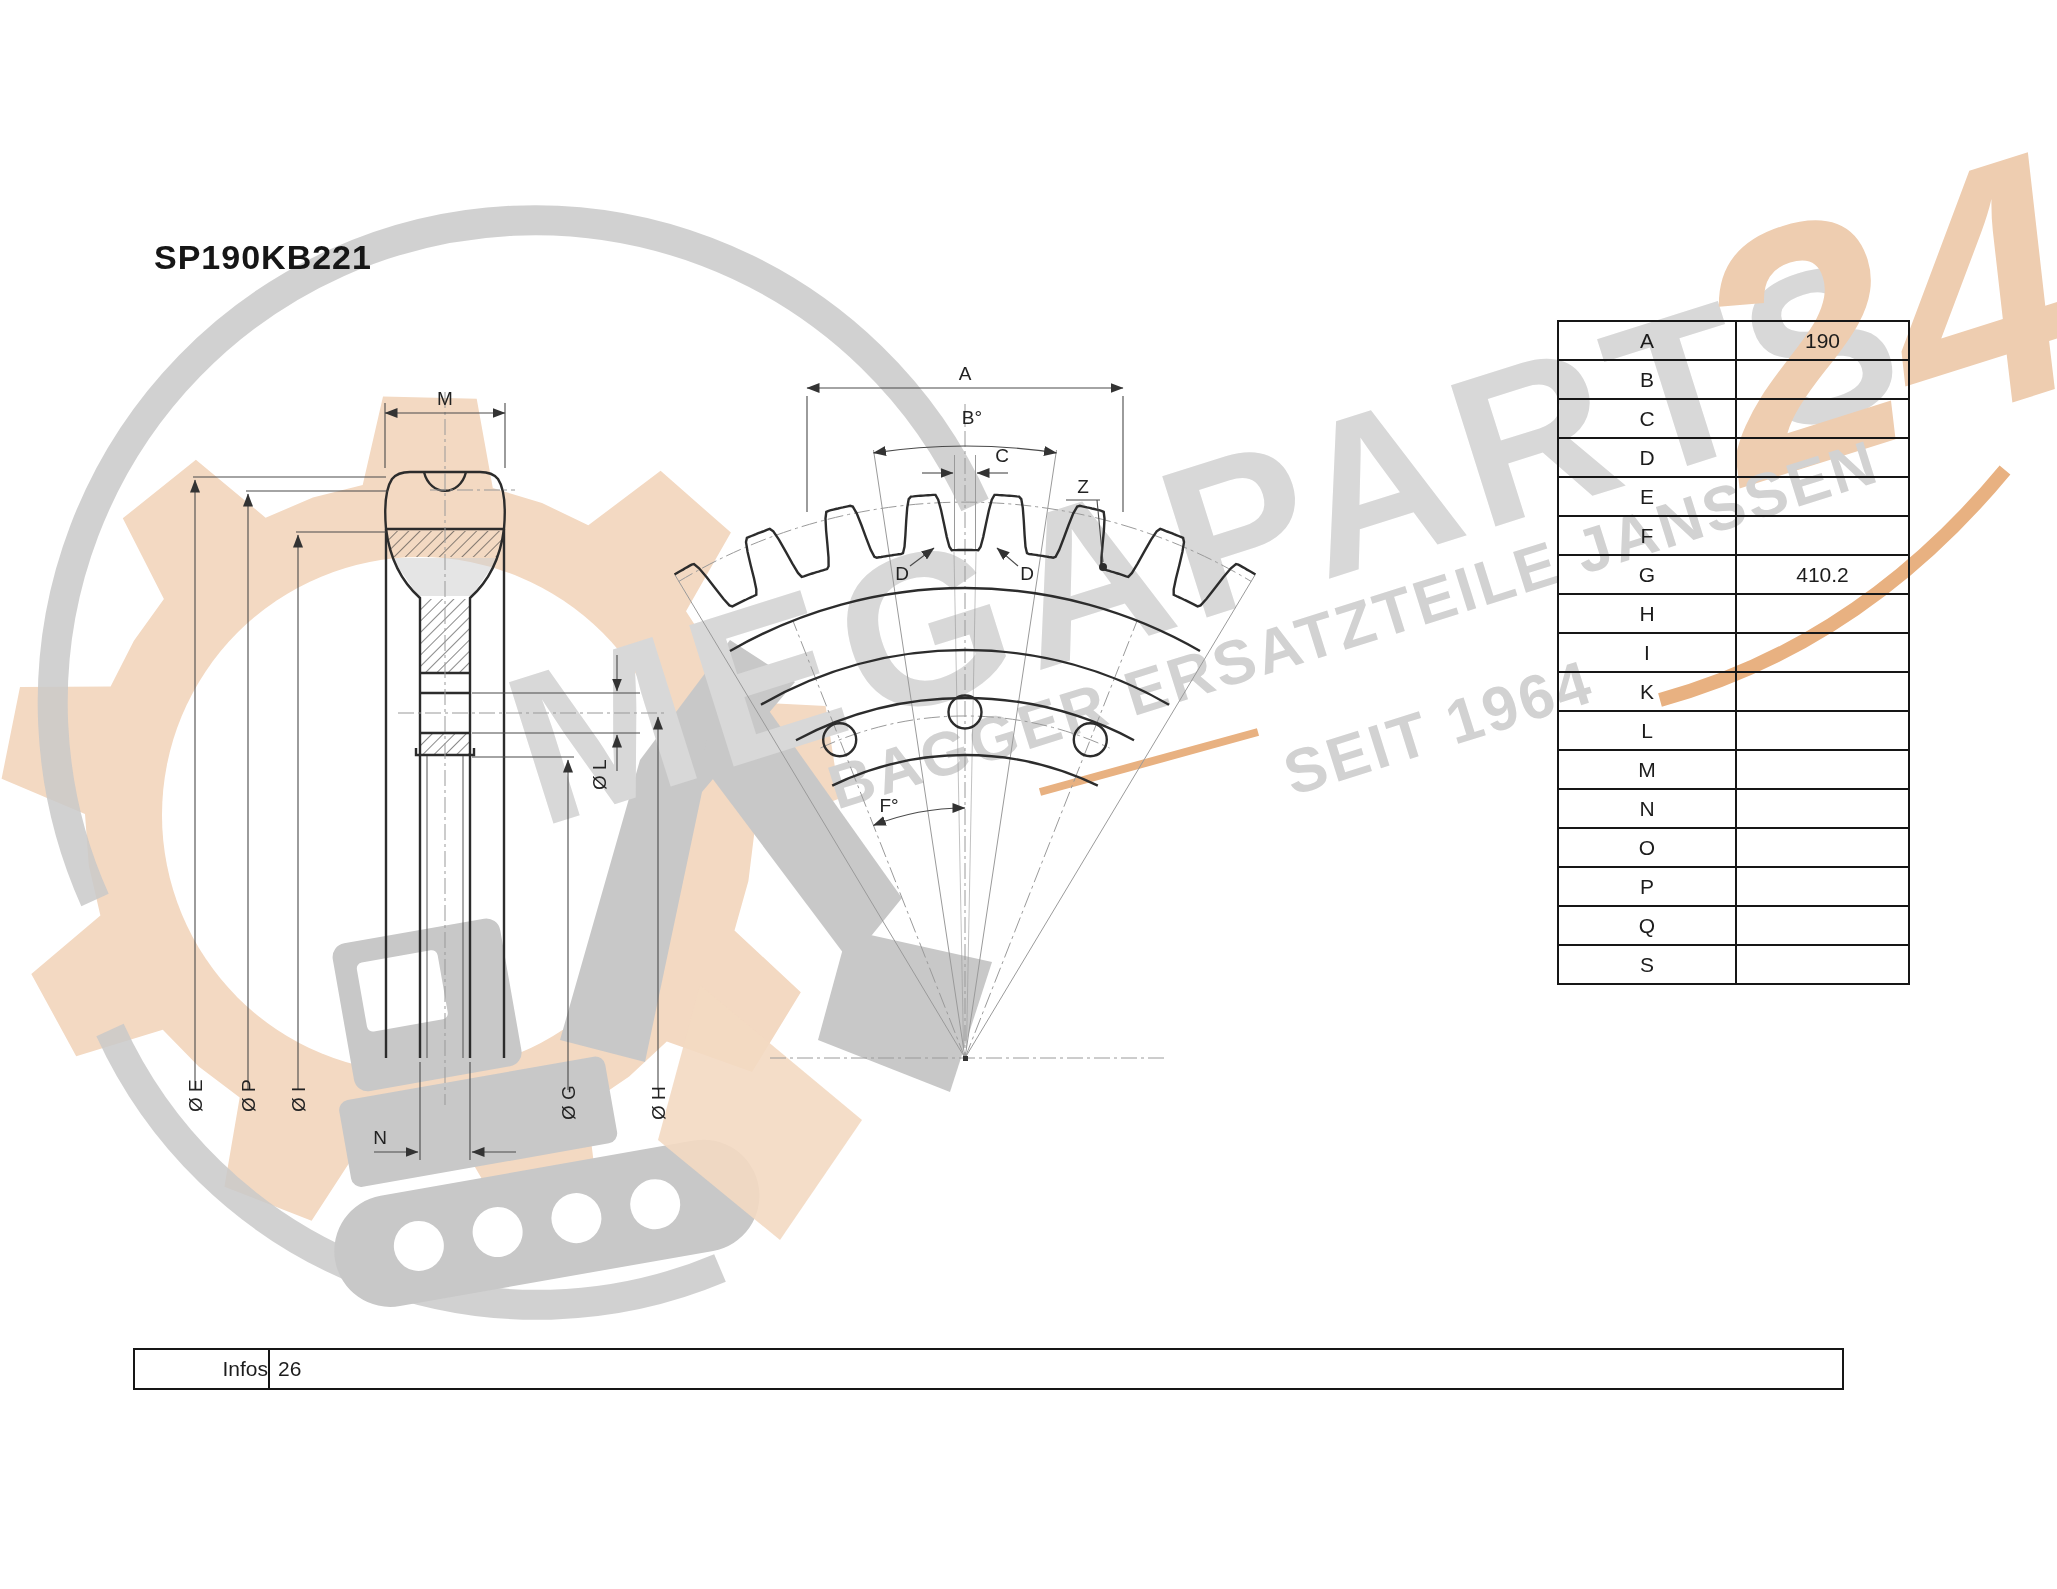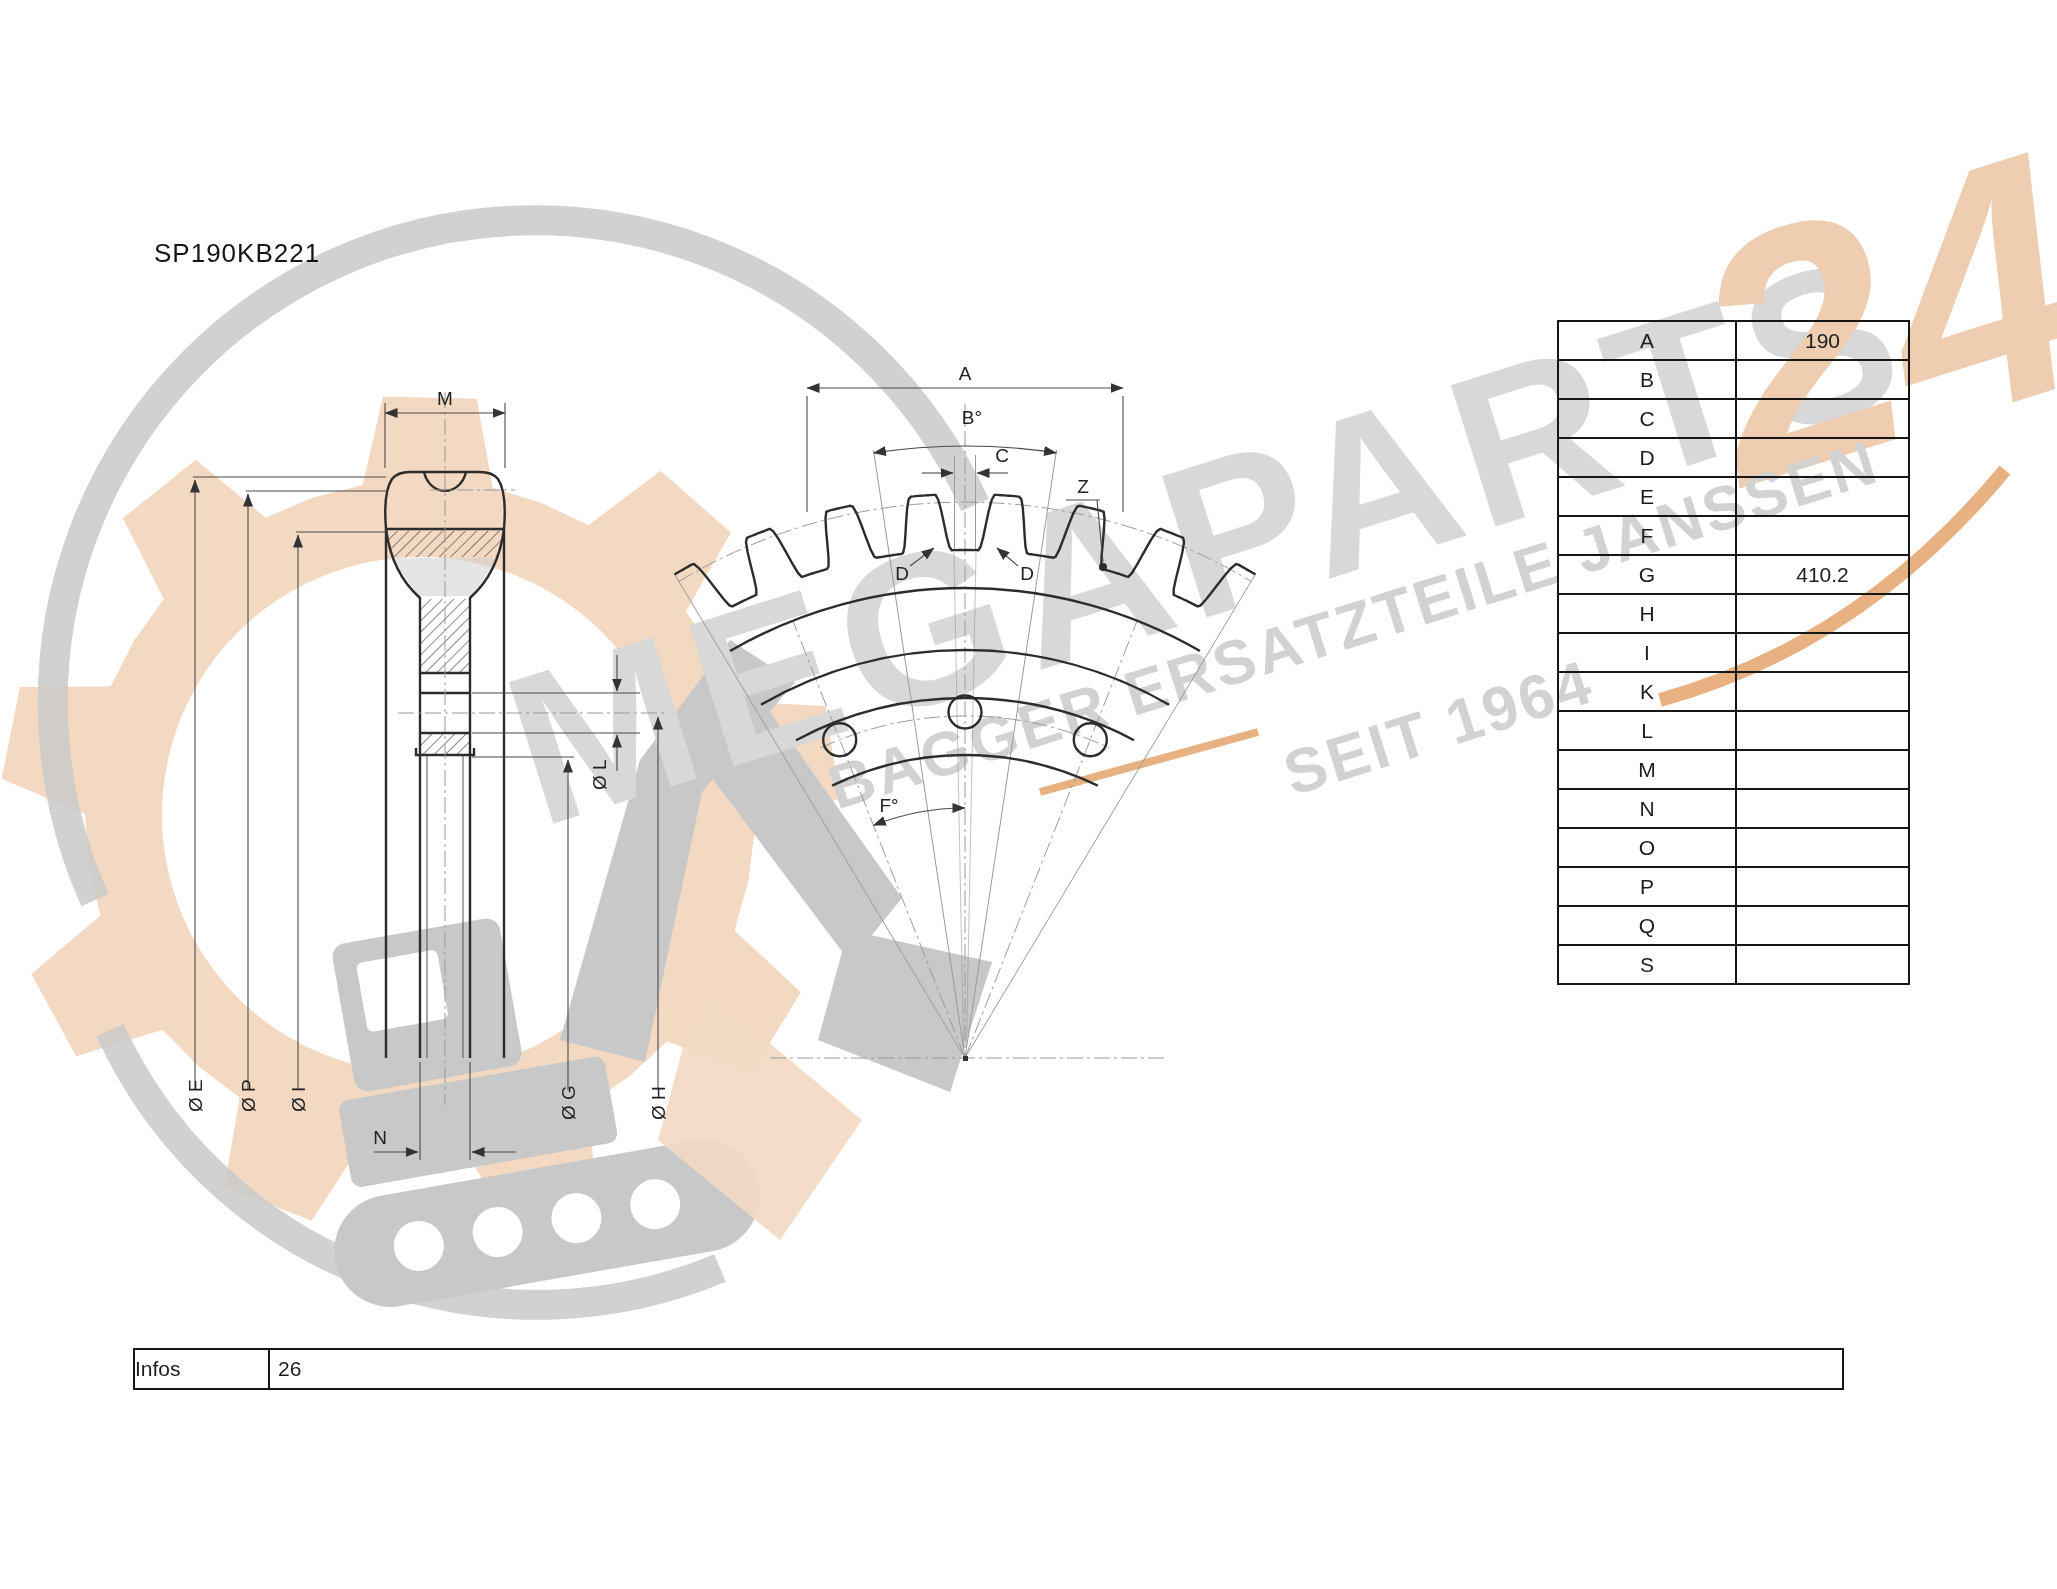--- a/index.html
+++ b/index.html
@@ -1,28 +1,28 @@
 <!DOCTYPE html>
 <html><head>
 <meta charset="utf-8">
 <style>
   html,body{margin:0;padding:0;background:#fff;}
   #page{position:relative;width:2057px;height:1589px;background:#ffffff;overflow:hidden;
         font-family:"Liberation Sans",sans-serif;color:#1a1a1a;}
-  #page-title{position:absolute;left:154px;top:238px;font-size:26px;font-weight:normal;
+  #page-title{position:absolute;left:154px;top:238px;font-size:34px;font-weight:bold;
         letter-spacing:1px;color:#161616;}
   svg{position:absolute;left:0;top:0;}
   table{border-collapse:collapse;background:transparent;}
   .spec-table{position:absolute;left:1557px;top:320px;width:353px;table-layout:fixed;}
   .spec-table td{border:2px solid #161616;height:37px;text-align:center;font-size:21px;
         color:#1c1c1c;padding:0;}
   .spec-table td.lab{width:176px;}
   .info-table{position:absolute;left:133px;top:1348px;width:1711px;}
   .info-table td{border:2px solid #161616;height:38px;font-size:21px;color:#1c1c1c;padding:0;}
-  .info-table td.lab{width:133px;text-align:left;}
+  .info-table td.lab{width:133px;text-align:right;}
   .info-table td.val{text-align:left;padding-left:8px;}
   text{font-family:"Liberation Sans",sans-serif;}
   .dimtxt{font-size:19px;fill:#222;}
   .wm{font-weight:bold;}
 </style>
 </head>
 <body>
 
 <div id="page">
 

